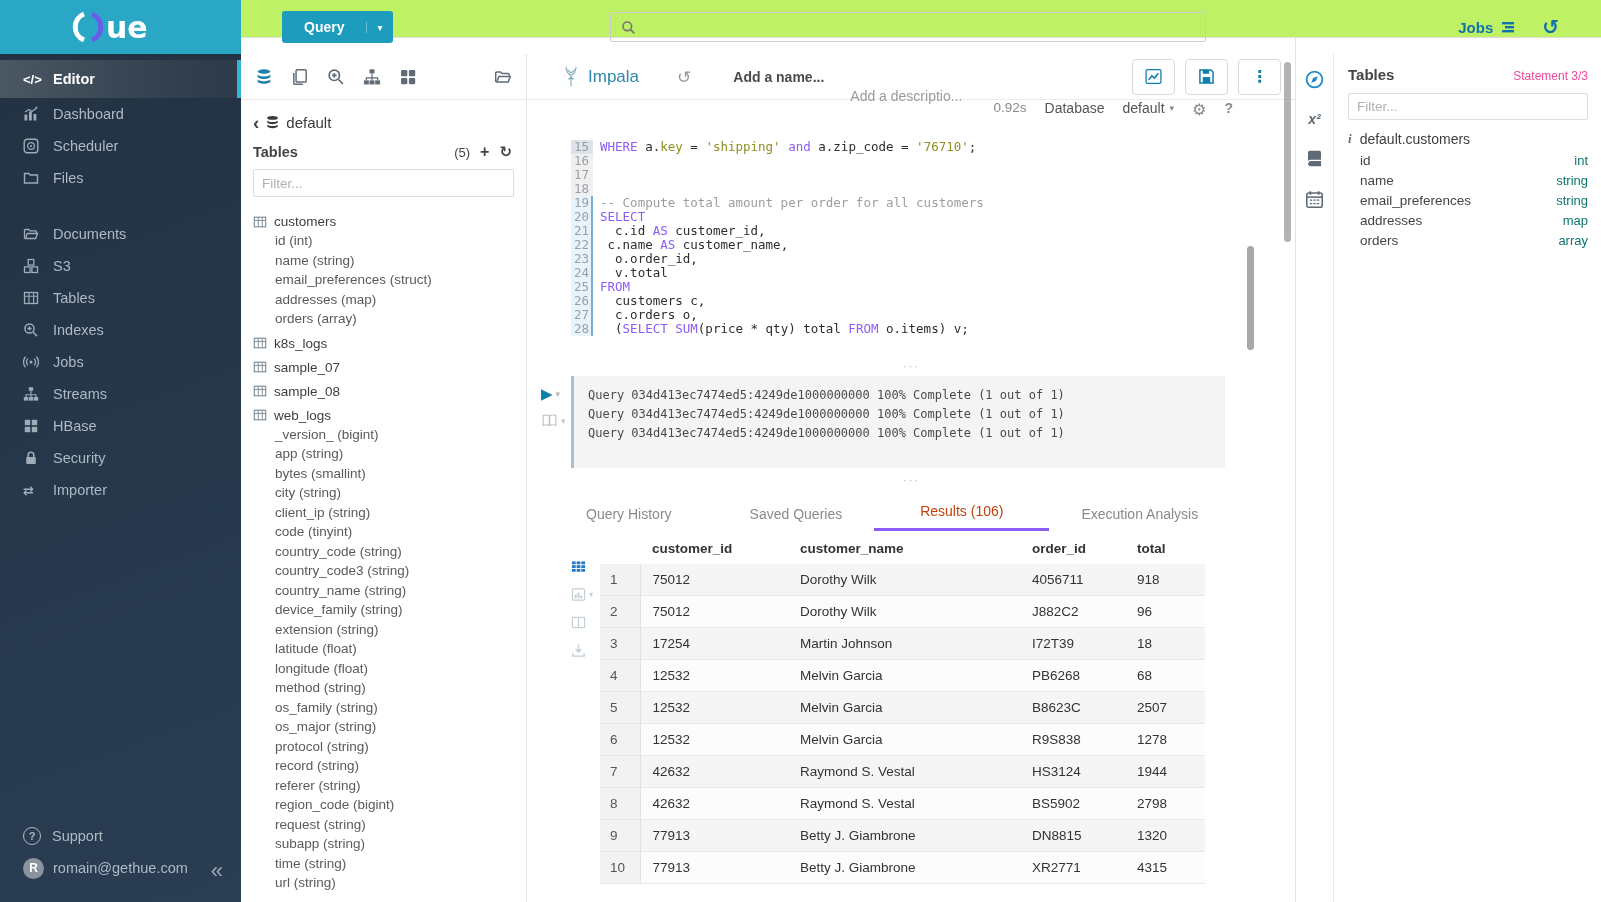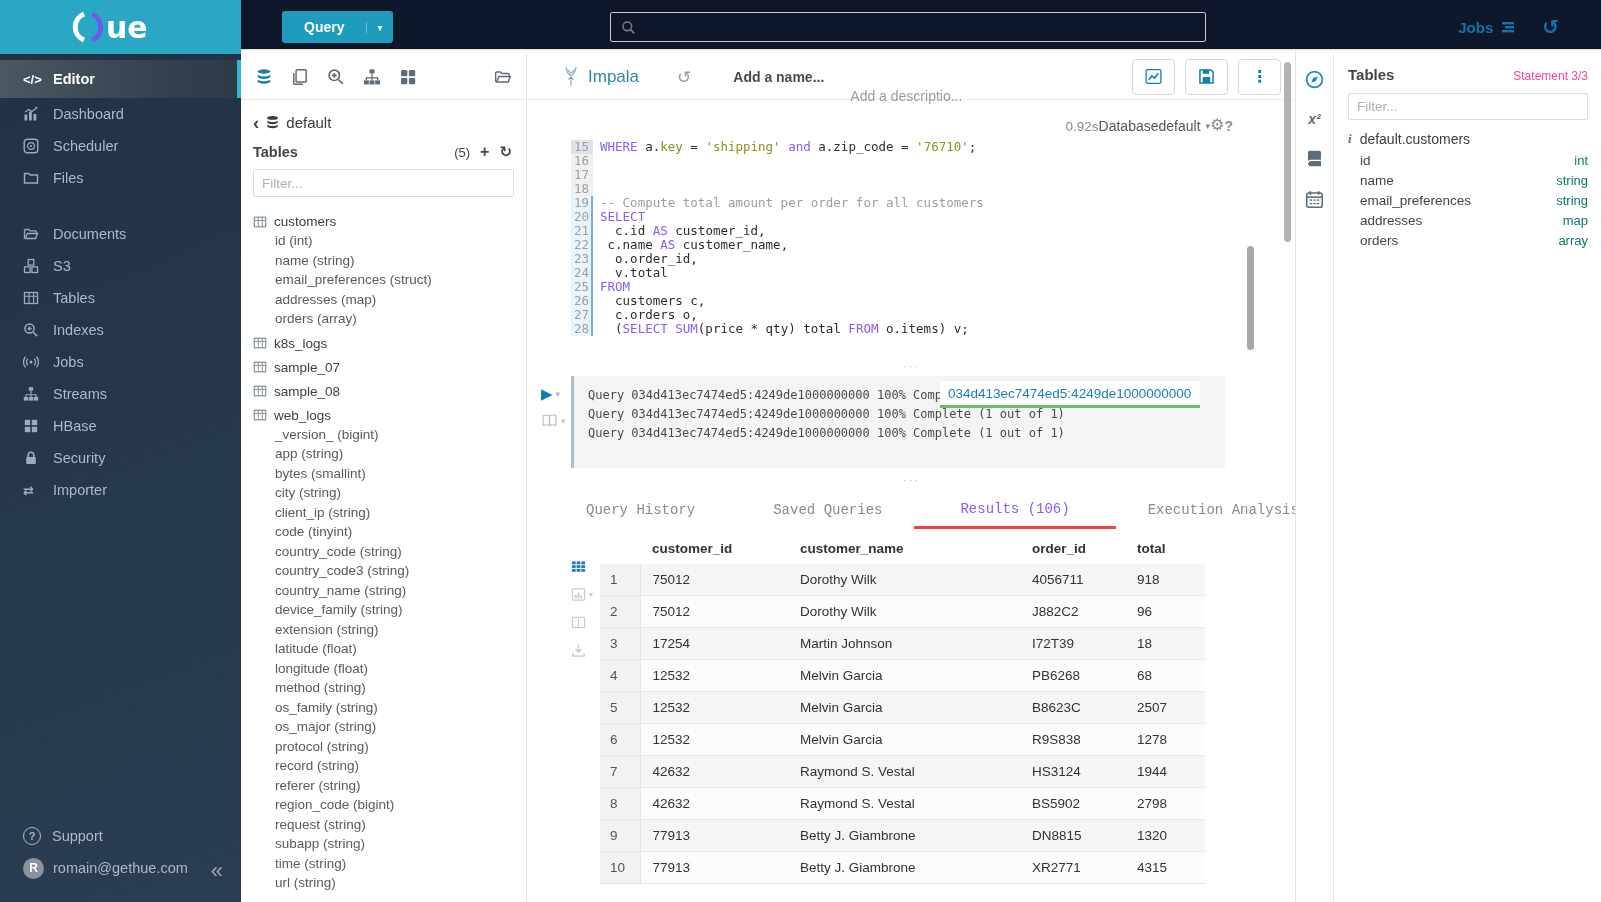--- a/index.html
+++ b/index.html
@@ -1,19 +1,19 @@
 <!DOCTYPE html>
 <html><head>
 <meta charset="utf-8">
 <style>
   * { margin:0; padding:0; box-sizing:border-box; }
   html,body { width:1601px; height:902px; overflow:hidden; font-family:"Liberation Sans","DejaVu Sans",sans-serif; background:#fff; }
 
   
-  #topbar { position:absolute; left:241px; top:0; width:1360px; height:50px; background:#0f172a; border-bottom:1px solid #dfdfdf; z-index:5; }
+  #topbar { position:absolute; left:241px; top:0; width:1360px; height:38px; background:#bef264; border-bottom:1px solid #dfdfdf; z-index:5; }
   #query-btn { position:absolute; left:41px; top:11px; height:32px; display:flex; align-items:center; background:#1E9CBE; border-radius:3px; color:#fff; cursor:pointer; }
   #query-btn .q-main { padding:0 22px; font-size:14px; font-weight:bold; }
   #query-btn .q-caret { padding:0 10px; border-left:1px solid rgba(255,255,255,.35); font-size:10px; }
   #search-wrap { position:absolute; left:369px; top:12px; width:596px; height:30px; border:1px solid #ccc; border-radius:2px; display:flex; align-items:center; padding:0 10px; color:#999; }
   #search-wrap .sicon { color:#777; margin-right:8px; display:flex; }
   #search-wrap input { border:none; outline:none; flex:1; font-size:14px; color:#444; font-family:inherit; }
   #search-wrap input::placeholder { color:#9a9a9a; }
   #jobs-area { position:absolute; right:42px; top:15px; display:flex; align-items:center; gap:26px; color:#1173AD; }
   #jobs-link { display:flex; align-items:center; gap:7px; font-size:15px; font-weight:bold; cursor:pointer; }
   #history-top-icon { font-size:20px; font-weight:bold; cursor:pointer; font-family:"DejaVu Sans",sans-serif; }
@@ -64,21 +64,21 @@
   #impala-logo { color:#7fa7b8; display:flex; margin-right:8px; }
   #impala-logo svg { width:18px; height:22px; }
   #ed-title { color:#3187a8; font-size:17px; margin-right:38px; cursor:pointer; }
   #ed-history { color:#9a9a9a; font-size:17px; margin-right:42px; cursor:pointer; font-family:"DejaVu Sans",sans-serif; }
   #ed-name { color:#4a4a4a; font-weight:bold; font-size:14px; margin-right:26px; cursor:text; }
   #ed-desc { color:#9a9a9a; font-size:14px; cursor:text;margin-top:39px; }
   #ed-actions { margin-left:auto; display:flex; gap:10px; }
   .ed-btn { width:43px; height:36px; border:1px solid #d9d9d9; border-radius:4px; display:flex; align-items:center; justify-content:center; color:#0E7FAD; cursor:pointer; background:#fff; }
   .ed-btn svg { width:17px; height:17px; }
   .ed-btn .kebab { font-size:16px; font-weight:bold; }
-  #ed-meta { height:34px; display:flex; align-items:flex-end; justify-content:flex-end; padding-right:62px; font-size:13.5px; }
+  #ed-meta { height:34px; display:flex; align-items:flex-start; justify-content:flex-end; padding-right:62px; gap:18px; font-size:13.5px; }
   #ed-meta .dur { color:#8a8a8a; }
   #ed-meta .dblabel { color:#555; font-size:14px; }
   #ed-meta .dbsel { color:#555; font-size:14px; display:flex; align-items:center; gap:5px; cursor:pointer; }
   #ed-meta .dbsel .car { font-size:9px; color:#888; }
   #ed-meta .gear { color:#8a8a8a; font-size:16px; cursor:pointer; font-family:"DejaVu Sans",sans-serif; }
   #ed-meta .qmark { color:#8a8a8a; font-size:14px; font-weight:bold; cursor:pointer; }
 
   #code-region { position:relative; height:228px; }
   #code-lines { position:absolute; left:43px; top:6px; font-family:"DejaVu Sans Mono",monospace; font-size:12.5px; line-height:14px; white-space:pre; }
   .code-line { display:flex; }
@@ -93,23 +93,23 @@
   #play-btn .car { color:#b5b5b5; font-size:9px; }
   #explain-btn { position:absolute; left:13px; top:279px; color:#b9c2c9; cursor:pointer; display:flex; align-items:center; gap:3px; }
   #explain-btn svg { width:17px; height:15px; }
   #explain-btn .car { color:#c5c5c5; font-size:9px; }
   .drag-handle { text-align:center; color:#bbb; font-size:11px; letter-spacing:2px; height:12px; line-height:8px; cursor:row-resize; }
 
   #log-box { margin:2px 0 0 43px; width:654px; height:92px; background:#f4f4f4; border-left:3px solid #aebfc9; padding:10px 0 0 14px; position:relative; }
   .log-line { font-family:"DejaVu Sans Mono",monospace; font-size:12px; color:#4a4a4a; line-height:19px; white-space:nowrap; }
   #job-badge { position:absolute; left:366px; top:5px; width:260px; height:27px; background:#fff; color:#1b7db5; font-size:13.5px; display:flex; align-items:center; padding-left:8px; border-bottom:3px solid #6abf69; cursor:pointer; white-space:nowrap; }
 
-  #tabs-row { display:flex; padding-left:58px; margin-top:10px; height:33px; align-items:center;font-family:Liberation Mono, monospace; }
+  #tabs-row { display:flex; padding-left:58px; margin-top:10px; height:33px; align-items:flex-end; }
   .tab { font-size:14px; color:#8a8a8a; margin-right:78px; padding-bottom:9px; cursor:pointer; white-space:nowrap; }
-  .tab.active { color:#8b5cf6; border-bottom:3px solid #ef4444; padding-left:46px; padding-right:46px; margin-left:-46px; margin-right:32px; }
+  .tab.active { color:#c2410c; border-bottom:3px solid #8b5cf6; padding-left:46px; padding-right:46px; margin-left:-46px; margin-right:32px; }
 
   #results-region { position:relative; margin-top:2px; }
   #results-toolbar { position:absolute; left:43px; top:26px; display:flex; flex-direction:column; gap:13px; color:#c3cdd4; }
   #results-toolbar .rti { display:flex; align-items:center; gap:3px; cursor:pointer; }
   #results-toolbar svg { width:15px; height:15px; }
   #results-toolbar .rti.blue { color:#2477C4; }
   #results-toolbar .car { font-size:8px; color:#c9c9c9; }
   #results-table { margin-left:72px; border-collapse:collapse; font-size:13.5px; color:#333; table-layout:fixed; }
   #results-table th { font-weight:bold; text-align:left; padding:8px 12px; color:#333; }
   #results-table td { padding:8px 12px; border-bottom:1px solid #e8e8e8; }
@@ -531,21 +531,20 @@
     </span>
   </div>
   <div class="drag-handle">···</div>
   <div id="log-box">
     <div>
 
     <div class="log-line">Query 034d413ec7474ed5:4249de1000000000 100% Complete (1 out of 1)</div>
         <div class="log-line">Query 034d413ec7474ed5:4249de1000000000 100% Complete (1 out of 1)</div>
         <div class="log-line">Query 034d413ec7474ed5:4249de1000000000 100% Complete (1 out of 1)</div>
       </div>
-    <div id="job-badge">034d413ec7474ed5:4249de1000000000</div>
   </div>
   <div class="drag-handle" style="margin-top:8px;">···</div>
   <div id="tabs-row">
 
   <div class="tab">Query History</div>
       <div class="tab">Saved Queries</div>
       <div class="tab active">Results (106)</div>
       <div class="tab">Execution Analysis</div>
     </div>
   <div id="results-region">

